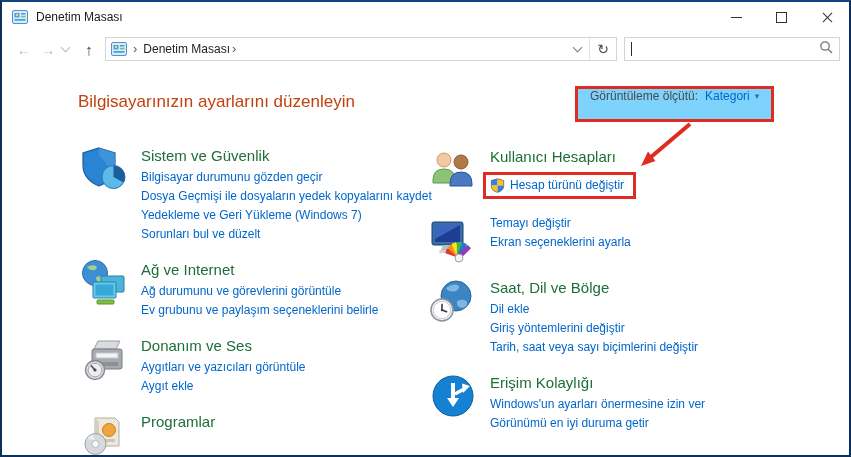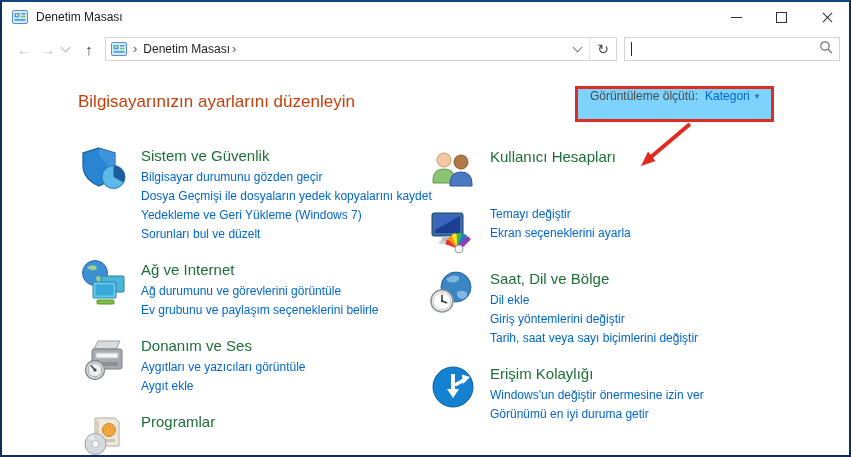--- a/index.html
+++ b/index.html
@@ -228,20 +228,39 @@
         <span class="cat-icon">
           <svg width="48" height="48" viewBox="0 0 48 48">
             <circle cx="15" cy="14" r="7" fill="#f3c9a3" stroke="#c79a6e"></circle>
             <path d="M4 34 q0 -11 11 -11 q11 0 11 11 v3 h-22 z" fill="#8bc474" stroke="#5f9a4c"></path>
             <circle cx="32" cy="16" r="7" fill="#b07948" stroke="#8a5a30"></circle>
             <path d="M21 38 q0 -12 11 -12 q11 0 11 12 v2 h-22 z" fill="#4a78c2" stroke="#2f549c"></path>
           </svg>
         </span>
         <div class="cat-text">
           <span class="cat-title">Kullanıcı Hesapları</span>
+          <span class="cat-link boxed">
+            <span class="uac">
+              <svg width="15" height="15" viewBox="0 0 16 16">
+                <defs>
+                    <clipPath id="shc">
+                      <path d="M8 .8 14.6 2.7 V8 c0 4.2-3.1 6.6-6.6 7.2 C4.4 14.6 1.4 12.2 1.4 8 V2.7 Z"></path>
+                    </clipPath>
+                  </defs>
+                <g clip-path="url(#shc)">
+                  <rect x="0" y="0" width="8" height="8" fill="#3b7de0"></rect>
+                  <rect x="8" y="0" width="8" height="8" fill="#fbc412"></rect>
+                  <rect x="0" y="8" width="8" height="8" fill="#fbc412"></rect>
+                  <rect x="8" y="8" width="8" height="8" fill="#3b7de0"></rect>
+                </g>
+                <path d="M8 .8 14.6 2.7 V8 c0 4.2-3.1 6.6-6.6 7.2 C4.4 14.6 1.4 12.2 1.4 8 V2.7 Z" fill="none" stroke="#5a5f66" stroke-width=".8"></path>
+              </svg>
+            </span>
+            <span>Hesap türünü değiştir</span>
+          </span>
         </div>
       </div>
 
       <div class="category">
         <span class="cat-icon">
           <svg width="48" height="48" viewBox="0 0 48 48">
             <rect x="3" y="6" width="31" height="23" rx="2" fill="#3a6ea8" stroke="#1d3f73"></rect>
             <rect x="6" y="9" width="25" height="17" fill="#1c3f8f"></rect>
             <path d="M6 9 h25 l-25 14z" fill="#3b63c0"></path>
             <path d="M14 29 h9 l2 5 h-13 z" fill="#b9bdc2"></path>
@@ -288,20 +307,20 @@
           <svg width="48" height="48" viewBox="0 0 48 48">
             <circle cx="24" cy="24" r="20" fill="#1581d2" stroke="#0f5f9c"></circle>
             <line x1="24" y1="11" x2="24" y2="27" stroke="#ffffff" stroke-width="4"></line>
             <polygon points="18,26 30,26 24,35" fill="#ffffff"></polygon>
             <line x1="26" y1="22" x2="35" y2="17" stroke="#ffffff" stroke-width="3.4"></line>
             <polygon points="33,11.5 41,14 34,21" fill="#ffffff"></polygon>
           </svg>
         </span>
         <div class="cat-text">
           <span class="cat-title">Erişim Kolaylığı</span>
-          <span class="cat-link">Windows'un değiştir önermesine izin ver</span>
+          <span class="cat-link">Windows'un ayarları önermesine izin ver</span>
           <span class="cat-link">Görünümü en iyi duruma getir</span>
         </div>
       </div>
 
     </div>
   </div>
 </div>
 
 </body></html>

